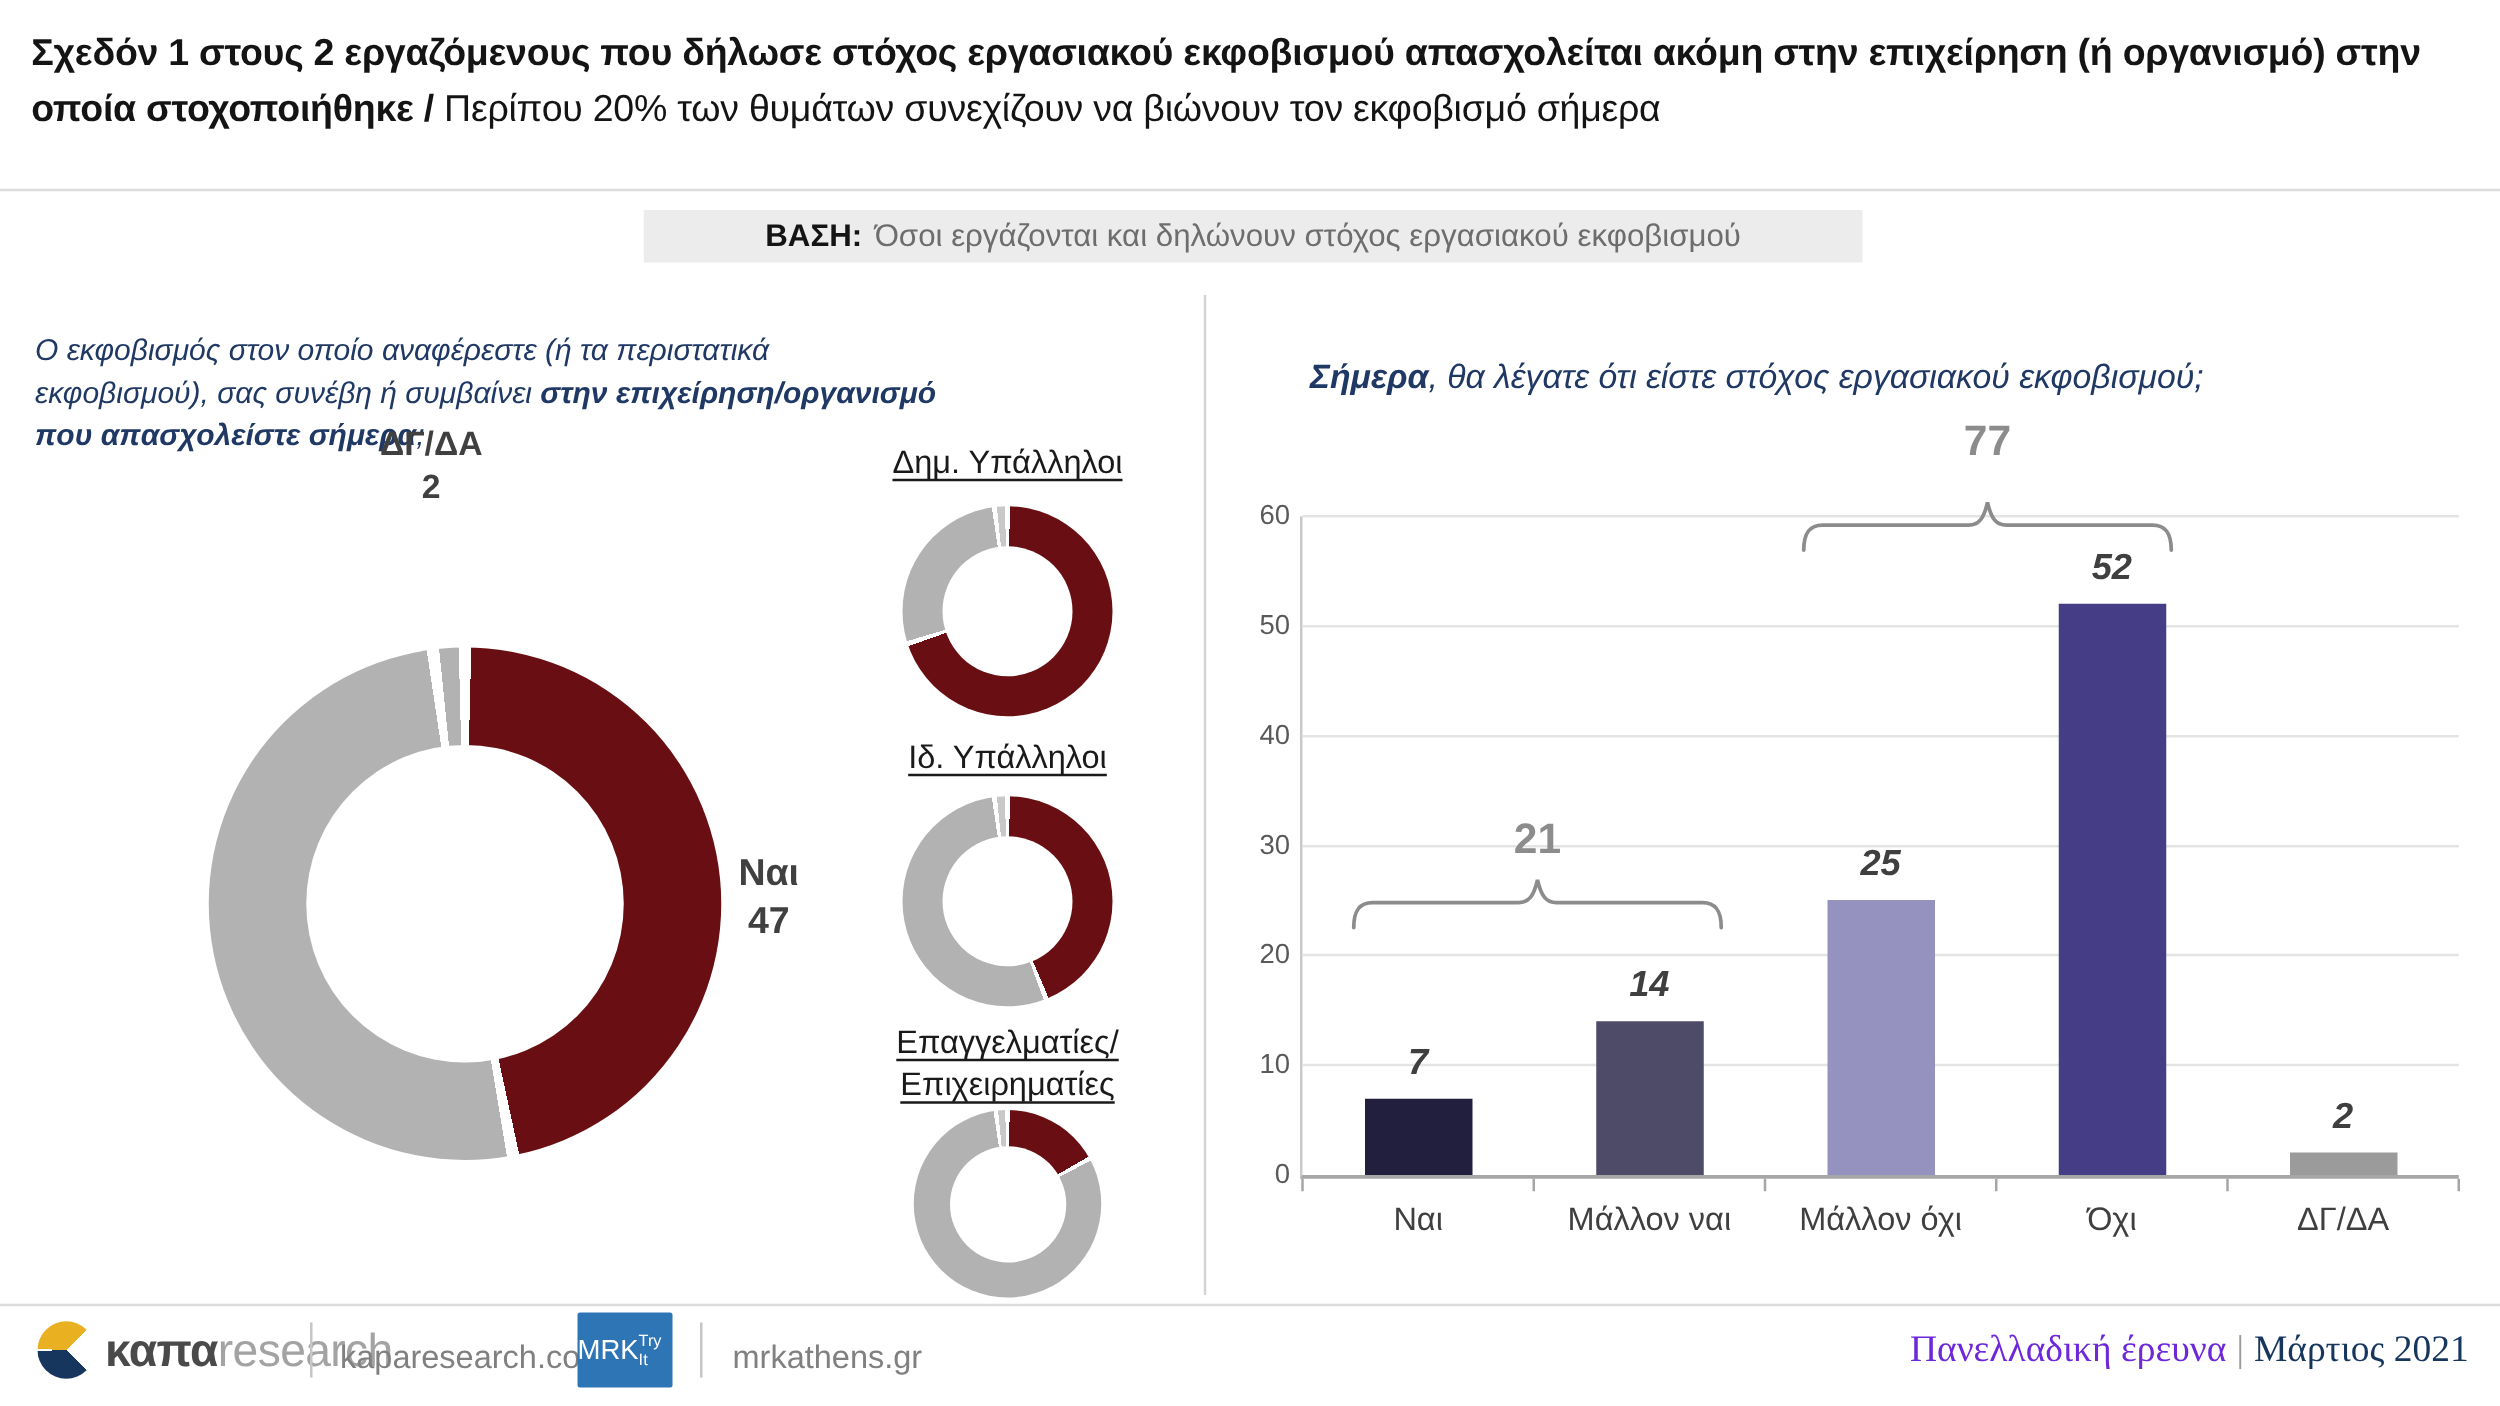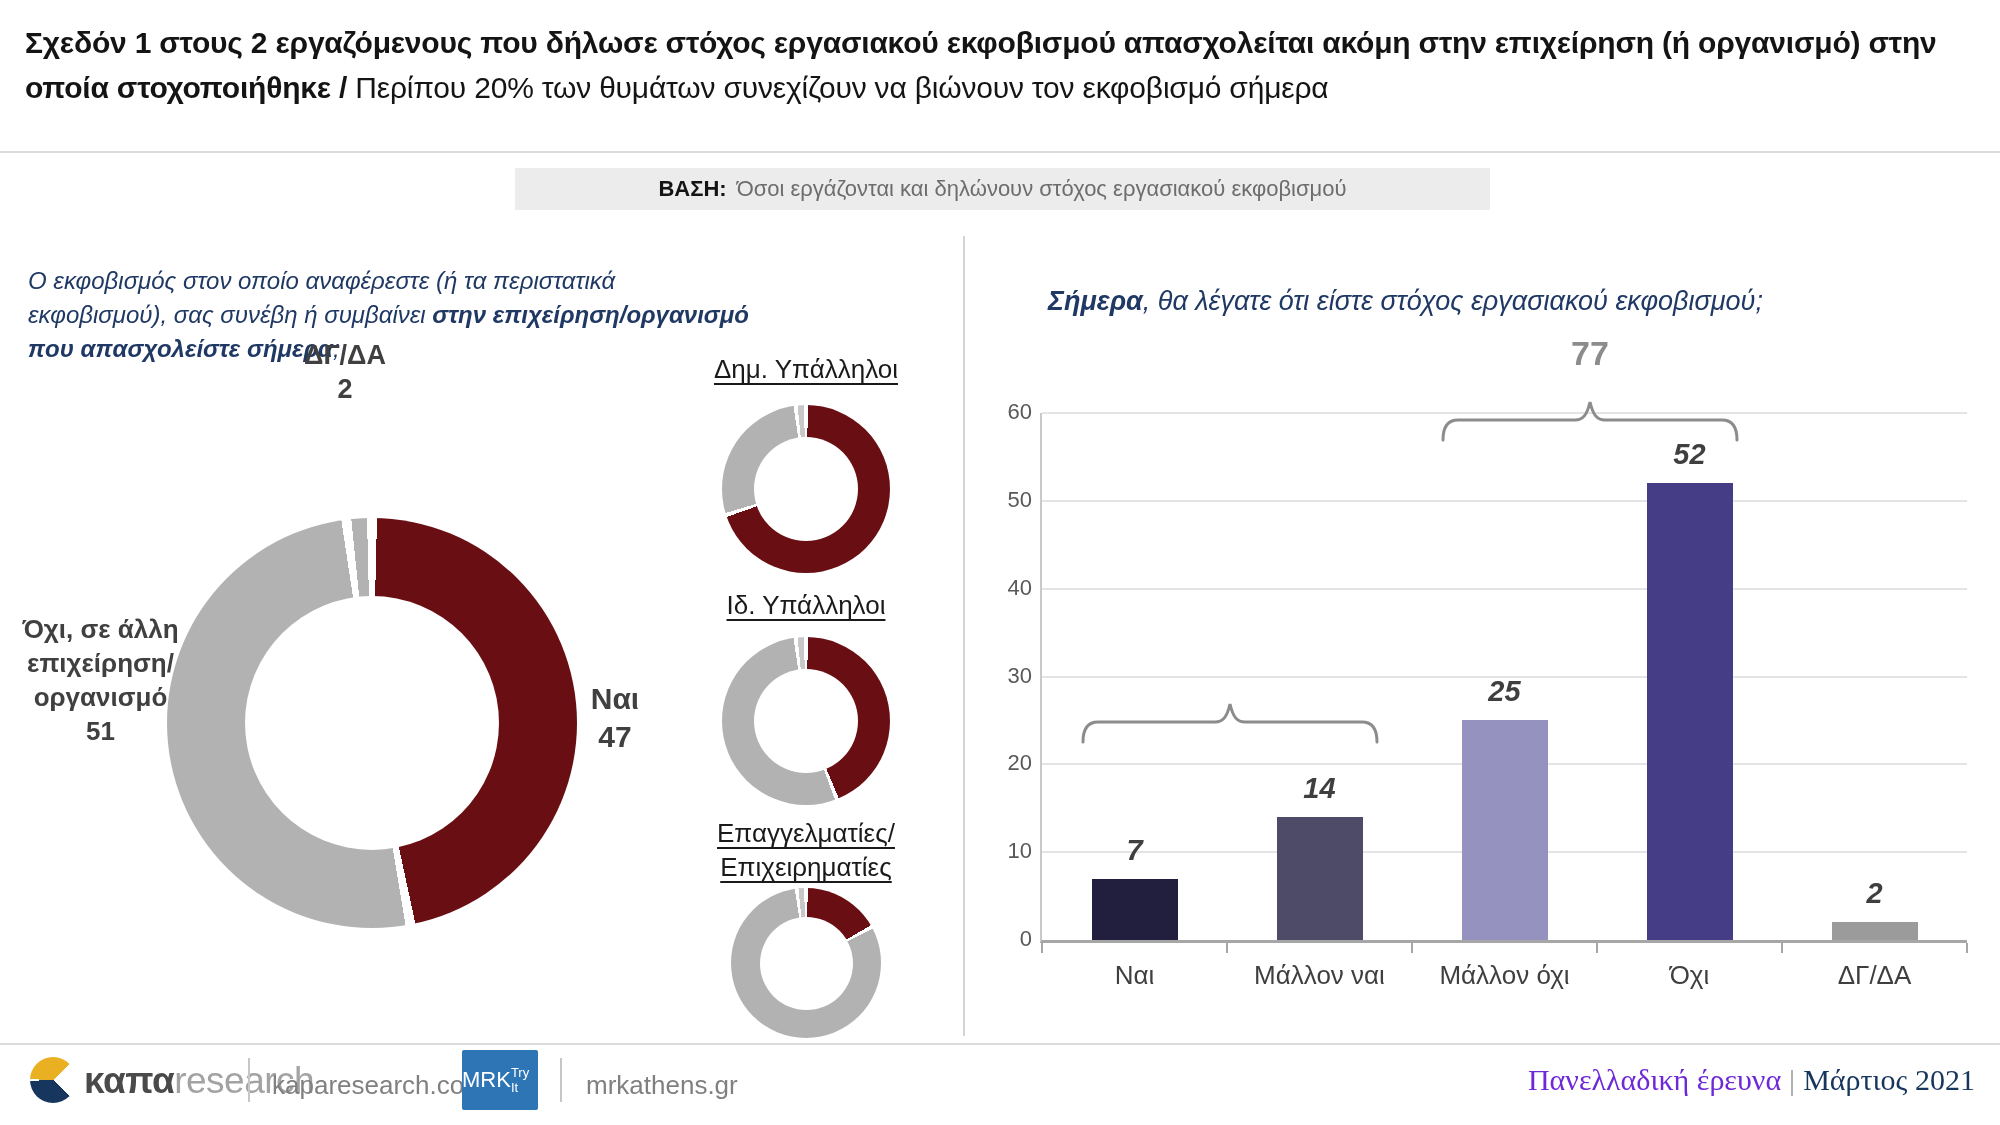--- a/index.html
+++ b/index.html
@@ -7,21 +7,21 @@
         font-family:"Liberation Sans",sans-serif;color:#1a1a1a;}
   .abs{position:absolute;}
 
   
   .title{left:25px;top:20px;width:1950px;font-size:30px;line-height:45px;color:#141414;letter-spacing:-.2px;}
   .title .t-bold{font-weight:700;}
   .title .t-reg{font-weight:400;}
   .title-rule{left:0;top:151px;width:2000px;height:2px;background:#dcdcdc;}
 
   .base-banner{left:515px;top:168px;width:975px;height:42px;background:#ececec;
-               display:flex;align-items:center;justify-content:center;font-size:22px;}
+               display:flex;align-items:center;justify-content:center;font-size:25px;}
   .base-banner .b-label{font-weight:700;color:#141414;margin-right:10px;}
   .base-banner .b-text{color:#6d6d6d;}
 
   .v-divider{left:963px;top:236px;width:2px;height:800px;background:#d4d4d4;}
 
   
   .question{left:28px;top:264px;width:725px;font-style:italic;font-size:24px;line-height:34px;color:#1f3864;}
   .question .q-bold{font-weight:700;}
 
   .donut{border-radius:50%;}
@@ -94,26 +94,20 @@
 
   <div class="abs donut donut-main" style="background: conic-gradient(rgb(255, 255, 255) 0deg, rgb(255, 255, 255) 1.4deg, rgb(105, 15, 19) 1.4deg, rgb(105, 15, 19) 167.8deg, rgb(255, 255, 255) 167.8deg, rgb(255, 255, 255) 169.2deg, rgb(255, 255, 255) 169.2deg, rgb(255, 255, 255) 170.6deg, rgb(178, 178, 178) 170.6deg, rgb(178, 178, 178) 351.4deg, rgb(255, 255, 255) 351.4deg, rgb(255, 255, 255) 352.8deg, rgb(255, 255, 255) 352.8deg, rgb(255, 255, 255) 354.2deg, rgb(178, 178, 178) 354.2deg, rgb(178, 178, 178) 358.6deg, rgb(255, 255, 255) 358.6deg, rgb(255, 255, 255) 360deg);"></div>
 
   <div class="abs donut-label lbl-dgda">
     <div>ΔΓ/ΔΑ</div>
     <div>2</div>
   </div>
   <div class="abs donut-label lbl-nai">
     <div>Ναι</div>
     <div>47</div>
-  </div>
-  <div class="abs donut-label lbl-oxi">
-    <div>Όχι, σε άλλη</div>
-    <div>επιχείρηση/</div>
-    <div>οργανισμό</div>
-    <div>51</div>
   </div>
 
   <div class="abs sd-title" style="left:676px;top:352px;">Δημ. Υπάλληλοι</div>
   <div class="abs donut" style="left: 722px; top: 405px; width: 168px; height: 168px; background: conic-gradient(rgb(255, 255, 255) 0deg, rgb(255, 255, 255) 1.4deg, rgb(105, 15, 19) 1.4deg, rgb(105, 15, 19) 250.6deg, rgb(255, 255, 255) 250.6deg, rgb(255, 255, 255) 252deg, rgb(255, 255, 255) 252deg, rgb(255, 255, 255) 253.4deg, rgb(178, 178, 178) 253.4deg, rgb(178, 178, 178) 351.4deg, rgb(255, 255, 255) 351.4deg, rgb(255, 255, 255) 352.8deg, rgb(255, 255, 255) 352.8deg, rgb(255, 255, 255) 354.2deg, rgb(200, 200, 200) 354.2deg, rgb(200, 200, 200) 358.6deg, rgb(255, 255, 255) 358.6deg, rgb(255, 255, 255) 360deg);">
     <div class="sd-center">
       <div>Ναι</div>
       <div>70</div>
     </div>
   </div>
 
@@ -167,20 +161,21 @@
       <div class="bar-value" style="left: 740px; bottom: 29.5667px;">2</div>
       <div class="xtick-label" style="left: 740px;">ΔΓ/ΔΑ</div>
       <div class="xtick-mark" style="left: -1px;"></div>
       <div class="xtick-mark" style="left: 184px;"></div>
       <div class="xtick-mark" style="left: 369px;"></div>
       <div class="xtick-mark" style="left: 554px;"></div>
       <div class="xtick-mark" style="left: 739px;"></div>
       <div class="xtick-mark" style="left: 924px;"></div>
     </div>
 
+  <div class="abs bracket-label" style="left:1080px;top:652px;">21</div>
   <div class="abs bracket" style="left:1080px;top:698px;">
     <svg width="300" height="48" viewBox="0 0 300 48">
       <path d="M3,44 C3,30 8,24 18,24 L135,24 C143,24 147,19 150,6 C153,19 157,24 165,24 L282,24 C292,24 297,30 297,44" fill="none" stroke="#8c8c8c" stroke-width="3" stroke-linecap="round"></path>
     </svg>
   </div>
 
   <div class="abs bracket-label" style="left:1440px;top:334px;">77</div>
   <div class="abs bracket" style="left:1440px;top:396px;">
     <svg width="300" height="48" viewBox="0 0 300 48">
       <path d="M3,44 C3,30 8,24 18,24 L135,24 C143,24 147,19 150,6 C153,19 157,24 165,24 L282,24 C292,24 297,30 297,44" fill="none" stroke="#8c8c8c" stroke-width="3" stroke-linecap="round"></path>

